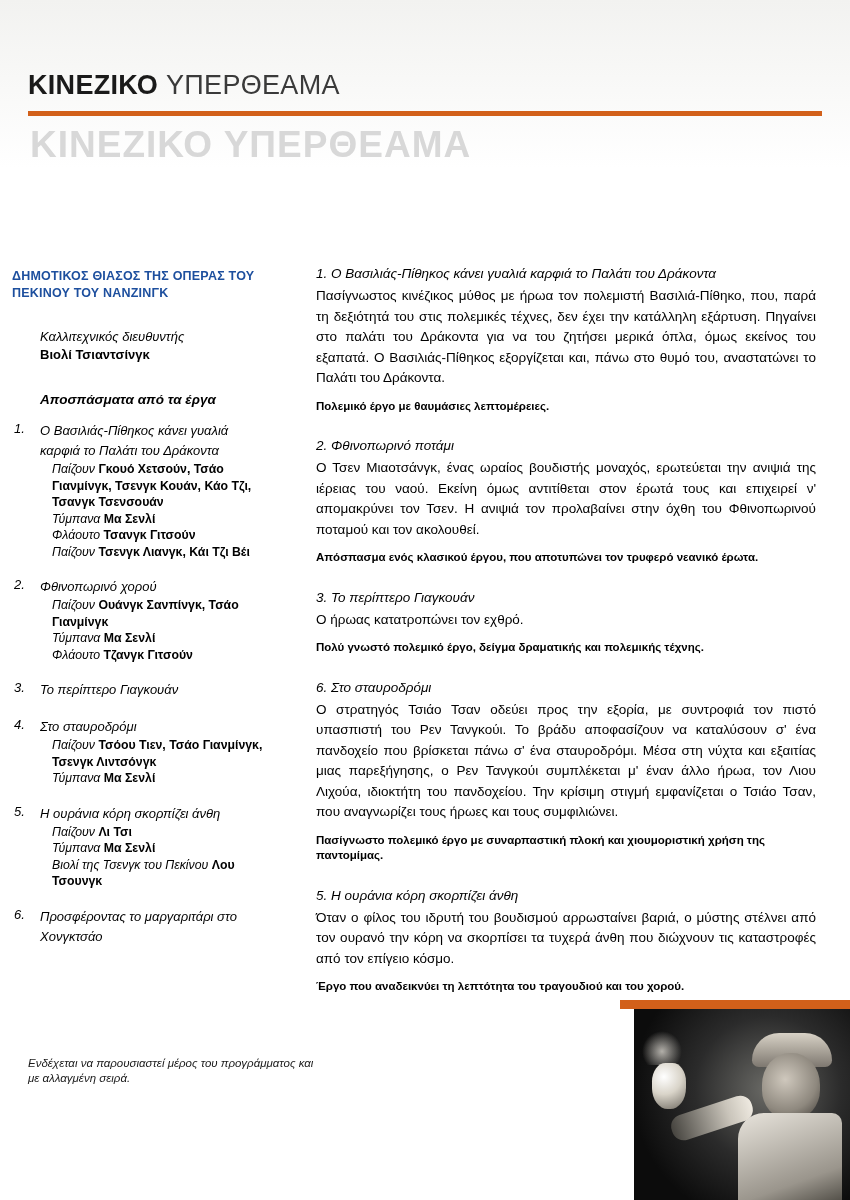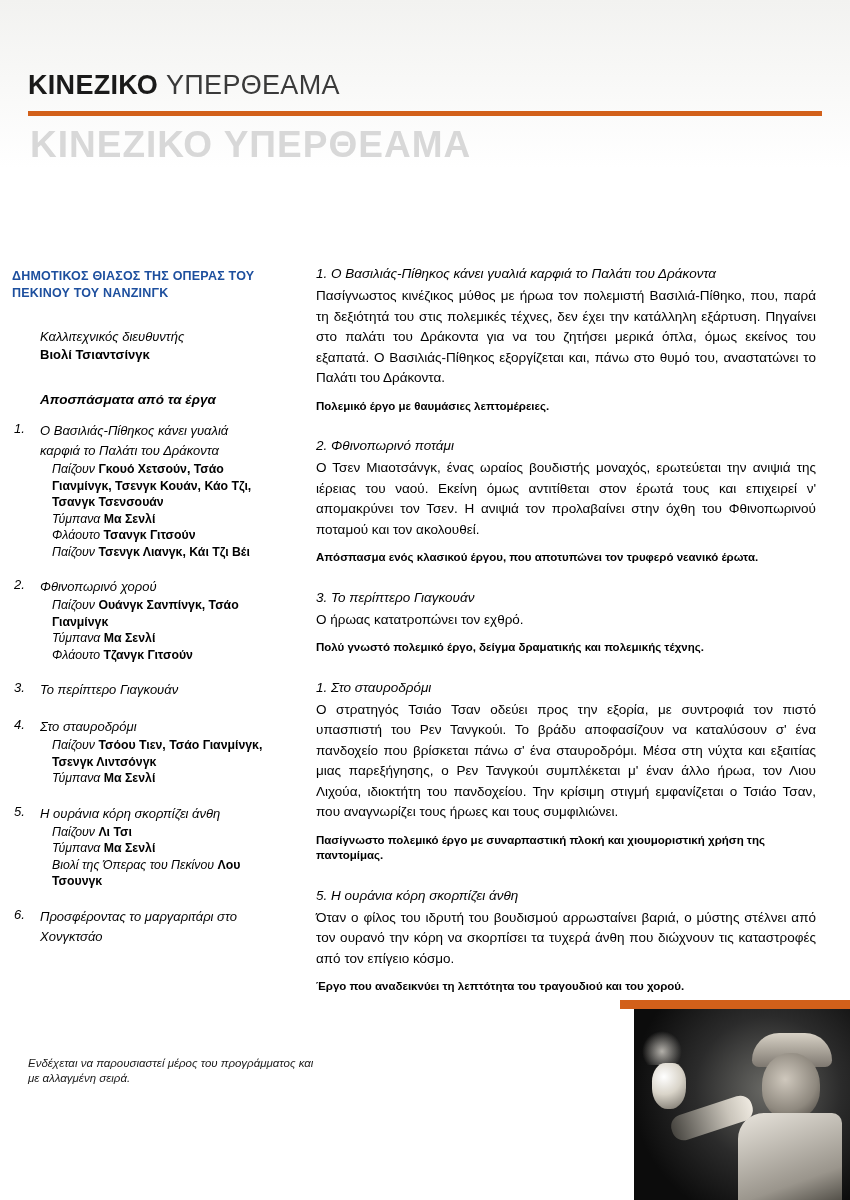--- a/index.html
+++ b/index.html
@@ -307,21 +307,21 @@
             <div class="credit-row"><span class="credit-label">Παίζουν</span> <span class="credit-names">Τσόου Τιεν, Τσάο Γιανμίνγκ, Τσενγκ Λιντσόνγκ</span></div>
             <div class="credit-row"><span class="credit-label">Τύμπανα</span> <span class="credit-names">Μα Σενλί</span></div>
           </div>
         </li>
         <li class="work">
           <span class="work-num">5.</span>
           <div class="work-title">Η ουράνια κόρη σκορπίζει άνθη</div>
           <div class="credits">
             <div class="credit-row"><span class="credit-label">Παίζουν</span> <span class="credit-names">Λι Τσι</span></div>
             <div class="credit-row"><span class="credit-label">Τύμπανα</span> <span class="credit-names">Μα Σενλί</span></div>
-            <div class="credit-row"><span class="credit-label">Βιολί της Όπερας του Πεκίνου</span> <span class="credit-names">Λου Τσουνγκ</span></div>
+            <div class="credit-row"><span class="credit-label">Βιολί της Τσενγκ του Πεκίνου</span> <span class="credit-names">Λου Τσουνγκ</span></div>
           </div>
         </li>
         <li class="work">
           <span class="work-num">6.</span>
           <div class="work-title">Προσφέροντας το μαργαριτάρι στο Χονγκτσάο</div>
         </li>
       </ul>
   </div>
 
   <div class="note-bottom">Ενδέχεται να παρουσιαστεί μέρος του προγράμματος και με αλλαγμένη σειρά.</div>
@@ -336,21 +336,21 @@
         <div class="item-title">2. Φθινοπωρινό ποτάμι</div>
         <div class="item-body">Ο Τσεν Μιαοτσάνγκ, ένας ωραίος βουδιστής μοναχός, ερωτεύεται την ανιψιά της ιέρειας του ναού. Εκείνη όμως αντιτίθεται στον έρωτά τους και επιχειρεί ν' απομακρύνει τον Τσεν. Η ανιψιά τον προλαβαίνει στην όχθη του Φθινοπωρινού ποταμού και τον ακολουθεί.</div>
         <div class="item-note">Απόσπασμα ενός κλασικού έργου, που αποτυπώνει τον τρυφερό νεανικό έρωτα.</div>
       </div>
       <div class="item">
         <div class="item-title">3. Το περίπτερο Γιαγκουάν</div>
         <div class="item-body">Ο ήρωας κατατροπώνει τον εχθρό.</div>
         <div class="item-note">Πολύ γνωστό πολεμικό έργο, δείγμα δραματικής και πολεμικής τέχνης.</div>
       </div>
       <div class="item">
-        <div class="item-title">1. Στο σταυροδρόμι</div>
+        <div class="item-title">6. Στο σταυροδρόμι</div>
         <div class="item-body">Ο στρατηγός Τσιάο Τσαν οδεύει προς την εξορία, με συντροφιά τον πιστό υπασπιστή του Ρεν Τανγκούι. Το βράδυ αποφασίζουν να καταλύσουν σ' ένα πανδοχείο που βρίσκεται πάνω σ' ένα σταυροδρόμι. Μέσα στη νύχτα και εξαιτίας μιας παρεξήγησης, ο Ρεν Τανγκούι συμπλέκεται μ' έναν άλλο ήρωα, τον Λιου Λιχούα, ιδιοκτήτη του πανδοχείου. Την κρίσιμη στιγμή εμφανίζεται ο Τσιάο Τσαν, που αναγνωρίζει τους ήρωες και τους συμφιλιώνει.</div>
         <div class="item-note">Πασίγνωστο πολεμικό έργο με συναρπαστική πλοκή και χιουμοριστική χρήση της παντομίμας.</div>
       </div>
       <div class="item">
         <div class="item-title">5. Η ουράνια κόρη σκορπίζει άνθη</div>
         <div class="item-body">Όταν ο φίλος του ιδρυτή του βουδισμού αρρωσταίνει βαριά, ο μύστης στέλνει από τον ουρανό την κόρη να σκορπίσει τα τυχερά άνθη που διώχνουν τις καταστροφές από τον επίγειο κόσμο.</div>
         <div class="item-note">Έργο που αναδεικνύει τη λεπτότητα του τραγουδιού και του χορού.</div>
       </div>
     </div>
 

